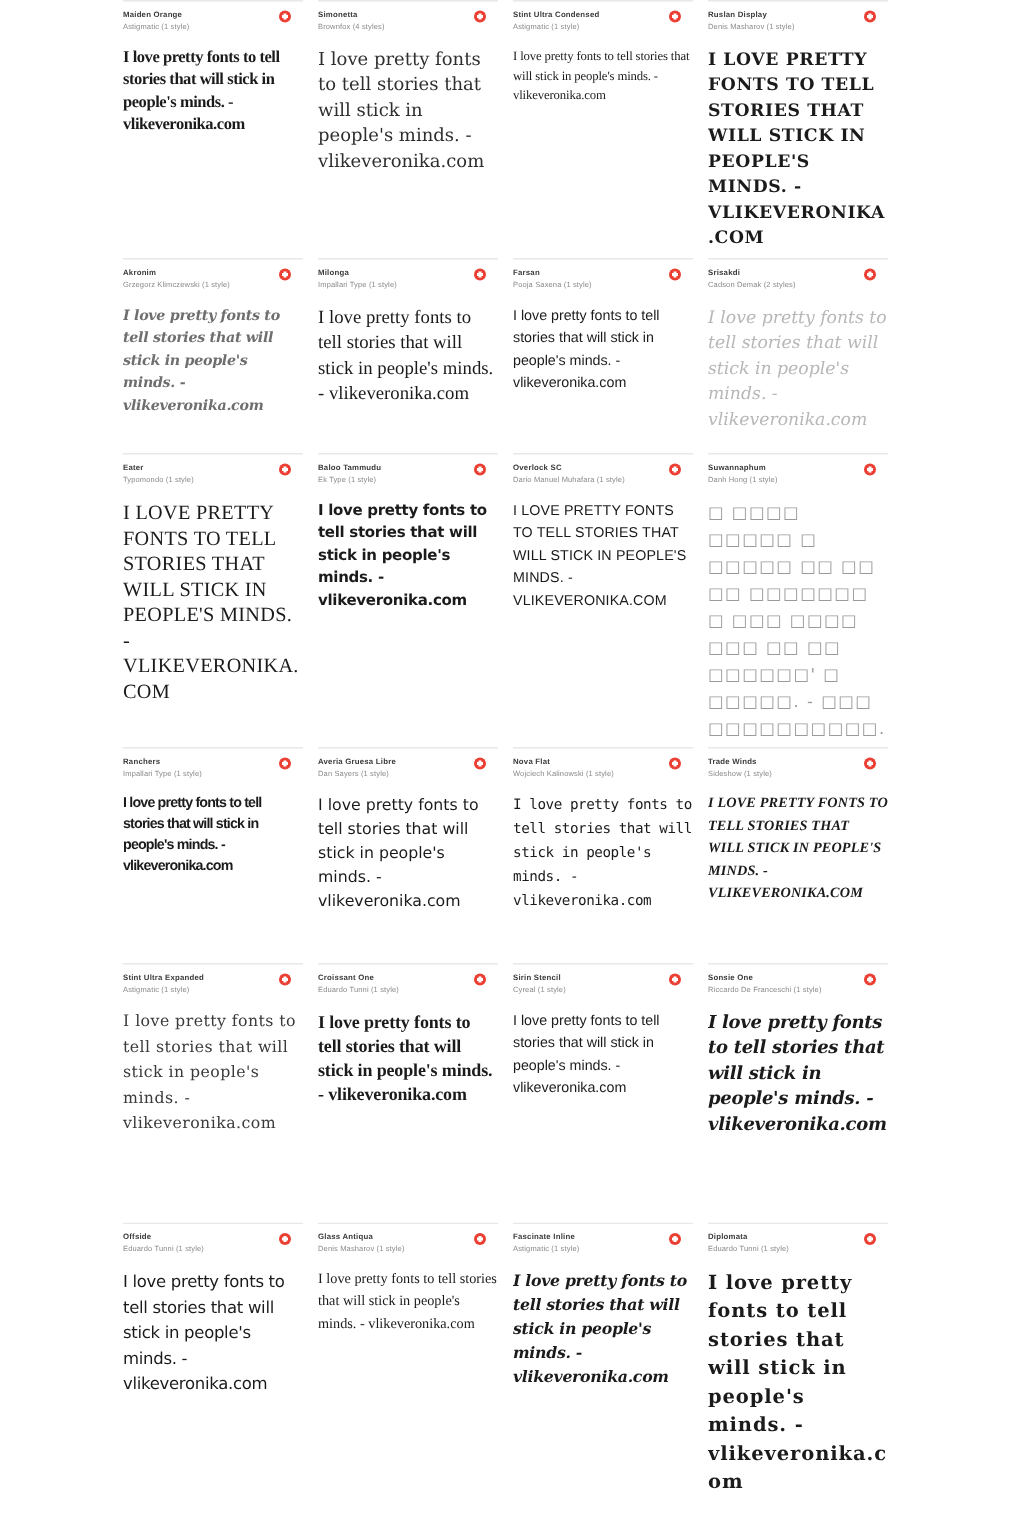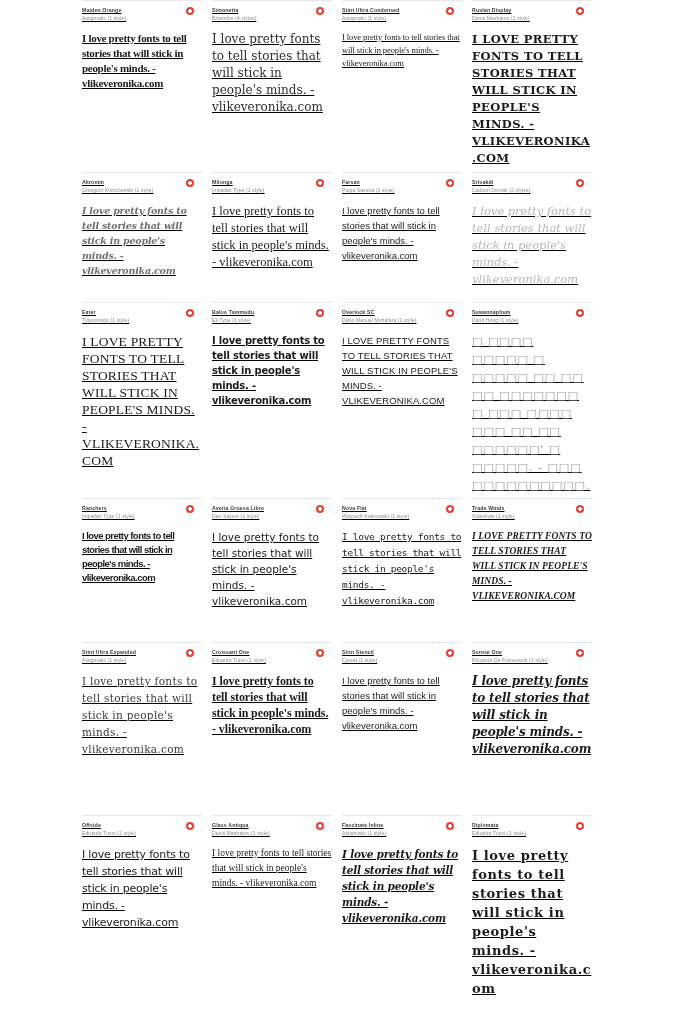--- a/index.html
+++ b/index.html
@@ -20,21 +20,20 @@
     background: #ffffff;
     padding-left: 82px;
     padding-right: 17px;
   }
 
   .grid {
     display: grid;
     grid-template-columns: repeat(4, 130px);
     column-gap: 0px;
     width: 520px;
-    text-decoration: underline;
   }
 
   .card {
     position: relative;
     padding: 0 10px 0 0;
     overflow: hidden;
   }
 
   
   .row-h-1 { height: 172px; }

